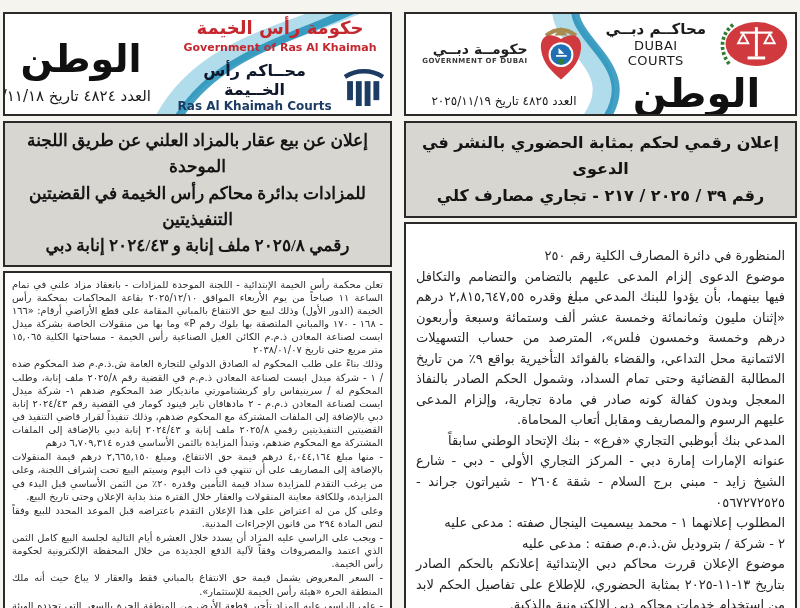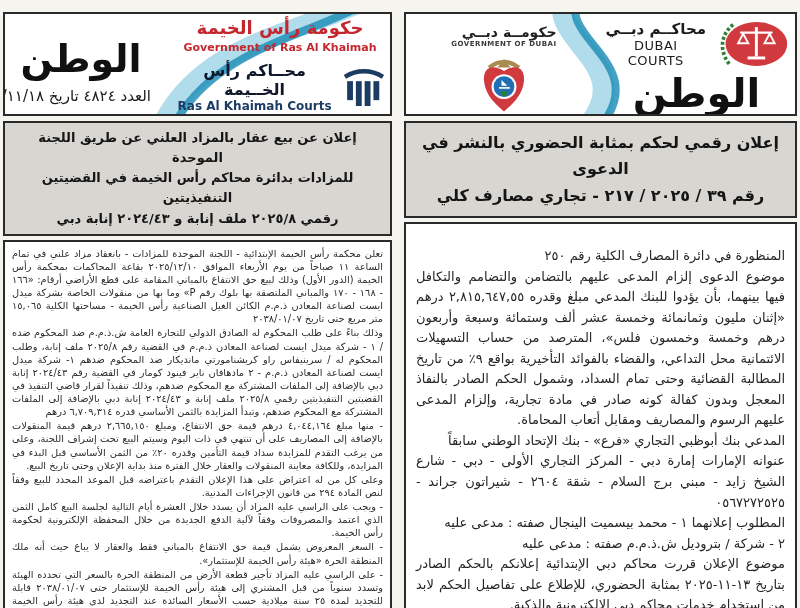--- a/index.html
+++ b/index.html
@@ -33,36 +33,36 @@
   .lch-left .issue{font-size:15px;margin-top:9px;}
   .lch-right{right:4px;top:3px;width:212px;text-align:center;}
   .rak-cal{color:#c4272e;font-weight:700;font-size:18px;direction:rtl;line-height:1.25;}
   .rak-en{color:#c4272e;font-weight:700;font-size:11px;margin-top:1px;}
   .rak-courts-row{display:flex;direction:ltr;align-items:center;justify-content:center;gap:7px;margin-top:7px;}
   .rak-courts-names div:first-child{color:#0f172a;font-weight:700;font-size:16px;direction:rtl;}
   .rak-courts-names div:last-child{color:#1d3c64;font-weight:700;font-size:12px;}
 
   
   .rch-left{left:8px;top:10px;width:180px;}
-  .dxb-gov-row{display:flex;direction:ltr;align-items:center;justify-content:space-between;gap:8px;flex-direction:column;}
+  .dxb-gov-row{display:flex;direction:ltr;align-items:center;justify-content:center;gap:8px;}
   .dxb-gov-names div:first-child{font-weight:700;font-size:14px;direction:rtl;color:#222;}
   .dxb-gov-names div:last-child{font-weight:700;font-size:7px;color:#3a3a3a;letter-spacing:.5px;}
   .rch-left .issue{font-size:12px;margin-top:12px;text-align:center;}
   .rch-right{right:6px;top:4px;width:185px;text-align:center;}
   .dxb-courts-row{display:flex;direction:ltr;align-items:center;justify-content:flex-end;gap:8px;}
   .dxb-courts-names div:first-child{font-weight:700;font-size:15px;direction:rtl;color:#1c1c1c;}
   .dxb-courts-names div:last-child{font-weight:400;font-size:13px;color:#1c1c1c;letter-spacing:.5px;}
   .rch-right .masthead{font-size:40px;margin-top:3px;}
 
   
   .title-box{
     border:2px solid #2a2a2a;background:#d8d6d1;direction:rtl;text-align:center;
     font-weight:700;color:#151515;margin-bottom:4px;
   }
-  #left-title{font-size:13px;line-height:1.55;padding:5px 6px;}
+  #left-title{font-size:17px;line-height:1.55;padding:5px 6px;font-family:Liberation Serif, serif;}
   #right-title{font-size:16px;line-height:1.65;padding:7px 6px;}
 
   
   .body-box{
     border:2px solid #2a2a2a;background:#fff;direction:rtl;text-align:justify;
   }
   #left-body{font-size:9.8px;line-height:1.34;padding:5px 7px;color:#2b2b2b;}
   #left-body p{margin:0 0 1px 0;}
   #right-body{font-size:13px;line-height:1.58;padding:22px 10px;color:#262626;}
   #right-body p{margin:0;}

